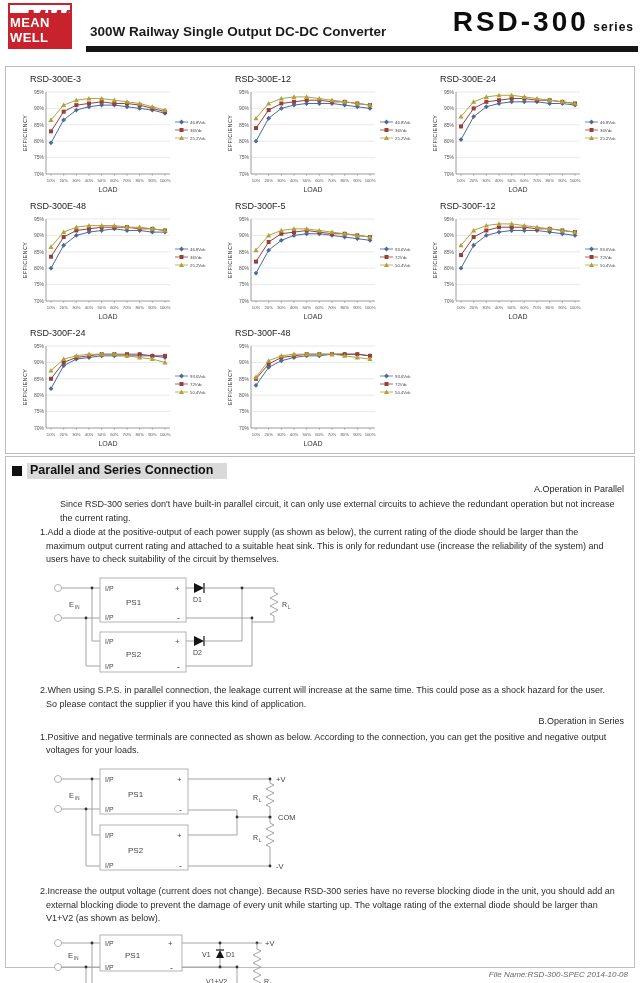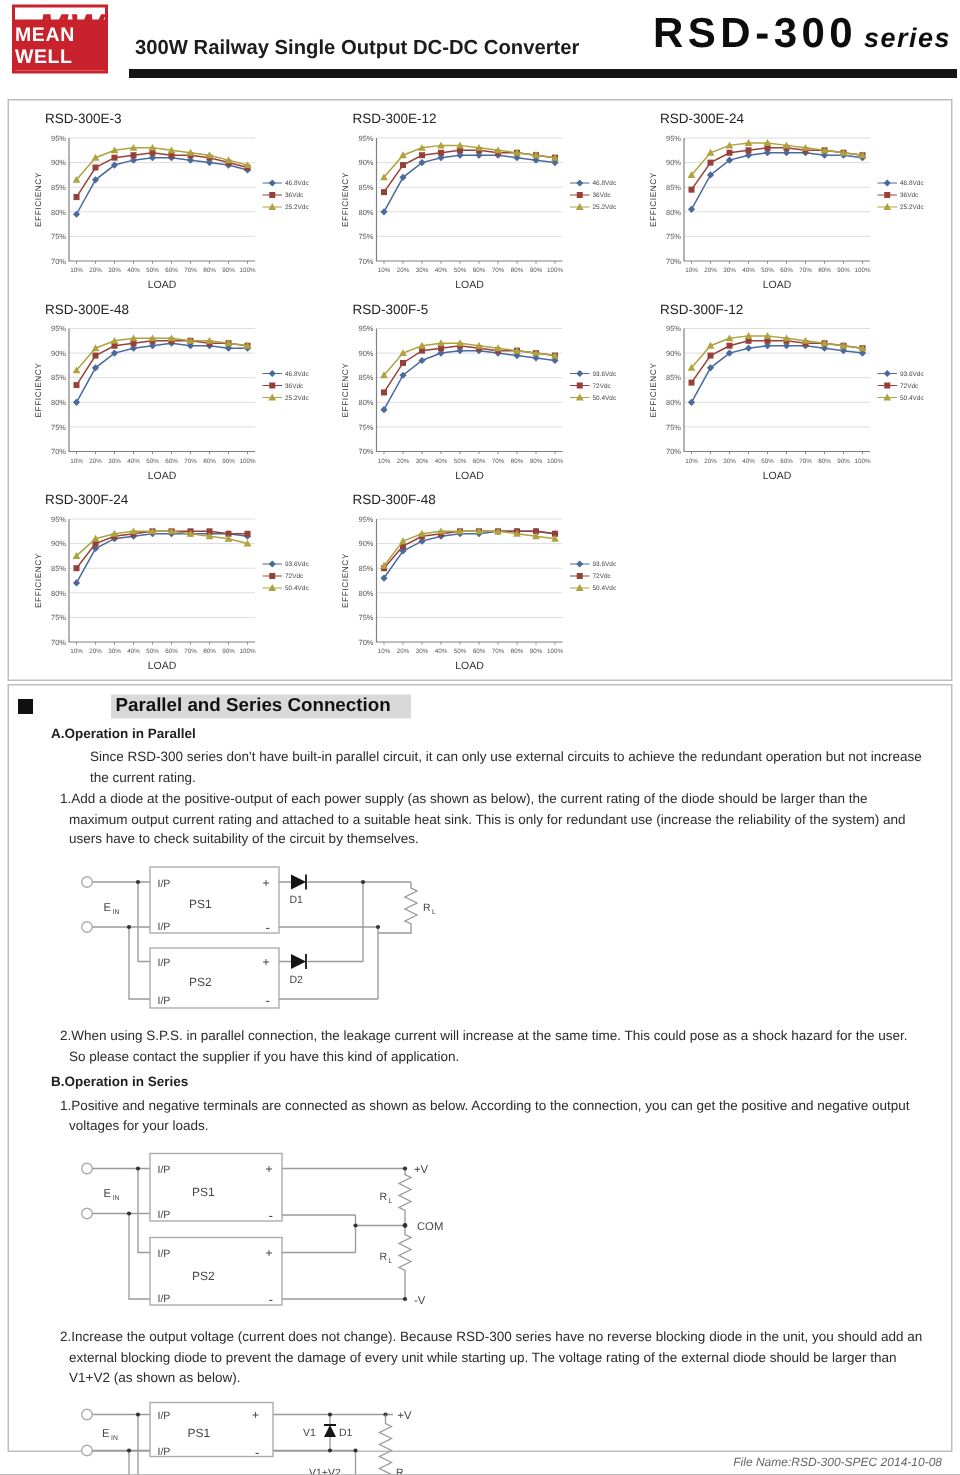--- a/index.html
+++ b/index.html
@@ -4,33 +4,33 @@
 <style>
   html,body{margin:0;padding:0;background:#888;}
   .page{position:relative;width:640px;height:983px;background:#fff;font-family:"Liberation Sans",sans-serif;color:#222;overflow:hidden;}
   
   .logo{position:absolute;left:8px;top:3px;width:64px;height:46px;border:2px solid #c8232c;background:#fff;box-sizing:border-box;}
   .logo-mw{font-style:italic;font-weight:bold;color:#c8232c;font-size:24px;text-align:right;line-height:27px;letter-spacing:1px;}
   .logo-brand{position:absolute;left:0;right:0;bottom:0;background:#c8232c;color:#fff;font-size:13px;font-weight:bold;padding:2px 0;letter-spacing:.4px;}
   .hdr-title{position:absolute;left:90px;top:24px;font-size:13.5px;font-weight:bold;color:#1c1c1c;}
   .hdr-series{position:absolute;right:6px;top:6px;white-space:nowrap;}
   .hdr-series .big{font-size:28px;font-weight:bold;letter-spacing:3px;color:#0d0d0d;}
-  .hdr-series .small{font-size:18px;font-weight:bold;letter-spacing:1px;color:#0d0d0d;font-style:italic;}
+  .hdr-series .small{font-size:12px;font-weight:bold;letter-spacing:1px;color:#0d0d0d;}
   .hdr-rule{position:absolute;left:86px;right:2px;top:46px;height:6px;background:#151515;}
   
   .charts-box{position:absolute;left:5px;top:66px;width:630px;height:388px;border:1px solid #bdbdbd;box-sizing:border-box;padding:5px 0 0 14px;}
   #charts-grid{display:grid;grid-template-columns:repeat(3,205px);grid-auto-rows:127px;}
   .chart-title{font-size:9px;color:#222;margin:2px 0 0 10px;}
   .chart-cell svg{display:block;}
   
   .section-box{position:absolute;left:5px;top:456px;width:630px;height:512px;border:1px solid #bdbdbd;box-sizing:border-box;padding:4px 10px 0 6px;font-size:9px;line-height:13.5px;color:#2b2b2b;}
   .sec-head{display:flex;align-items:center;margin:2px 0 4px 0;}
   .sq-bullet{width:10px;height:10px;background:#111;margin-right:5px;flex:0 0 auto;}
-  .sec-title{font-size:12.5px;font-weight:bold;color:#111;background:#d9d9d9;padding:1px 14px 1px 3px;margin-left:47px;}
-  .sub-head{font-weight:bold;margin:4px 0 2px 22px;color:#1e1e1e;}
+  .sec-title{font-size:12.5px;font-weight:bold;color:#111;background:#d9d9d9;padding:1px 14px 1px 3px;}
+  .sub-head{font-weight:normal;margin:4px 0 2px 22px;color:#1e1e1e;text-align:right;}
   .p-intro{margin:0 8px 1px 48px;}
   .p-num{margin:0 8px 1px 28px;padding-left:6px;text-indent:-6px;}
   .diag{margin:6px 0 4px 30px;}
   .foot{position:absolute;right:12px;bottom:4px;font-size:8px;font-style:italic;color:#666;}
   svg text{font-family:"Liberation Sans",sans-serif;}
   .wire{stroke:#9a9a9a;stroke-width:.9;fill:none;}
   .boxline{stroke:#aaa;stroke-width:.9;fill:#fff;}
   .lbl{fill:#444;}
   .dot{fill:#333;}
   .diode{fill:#141414;}

